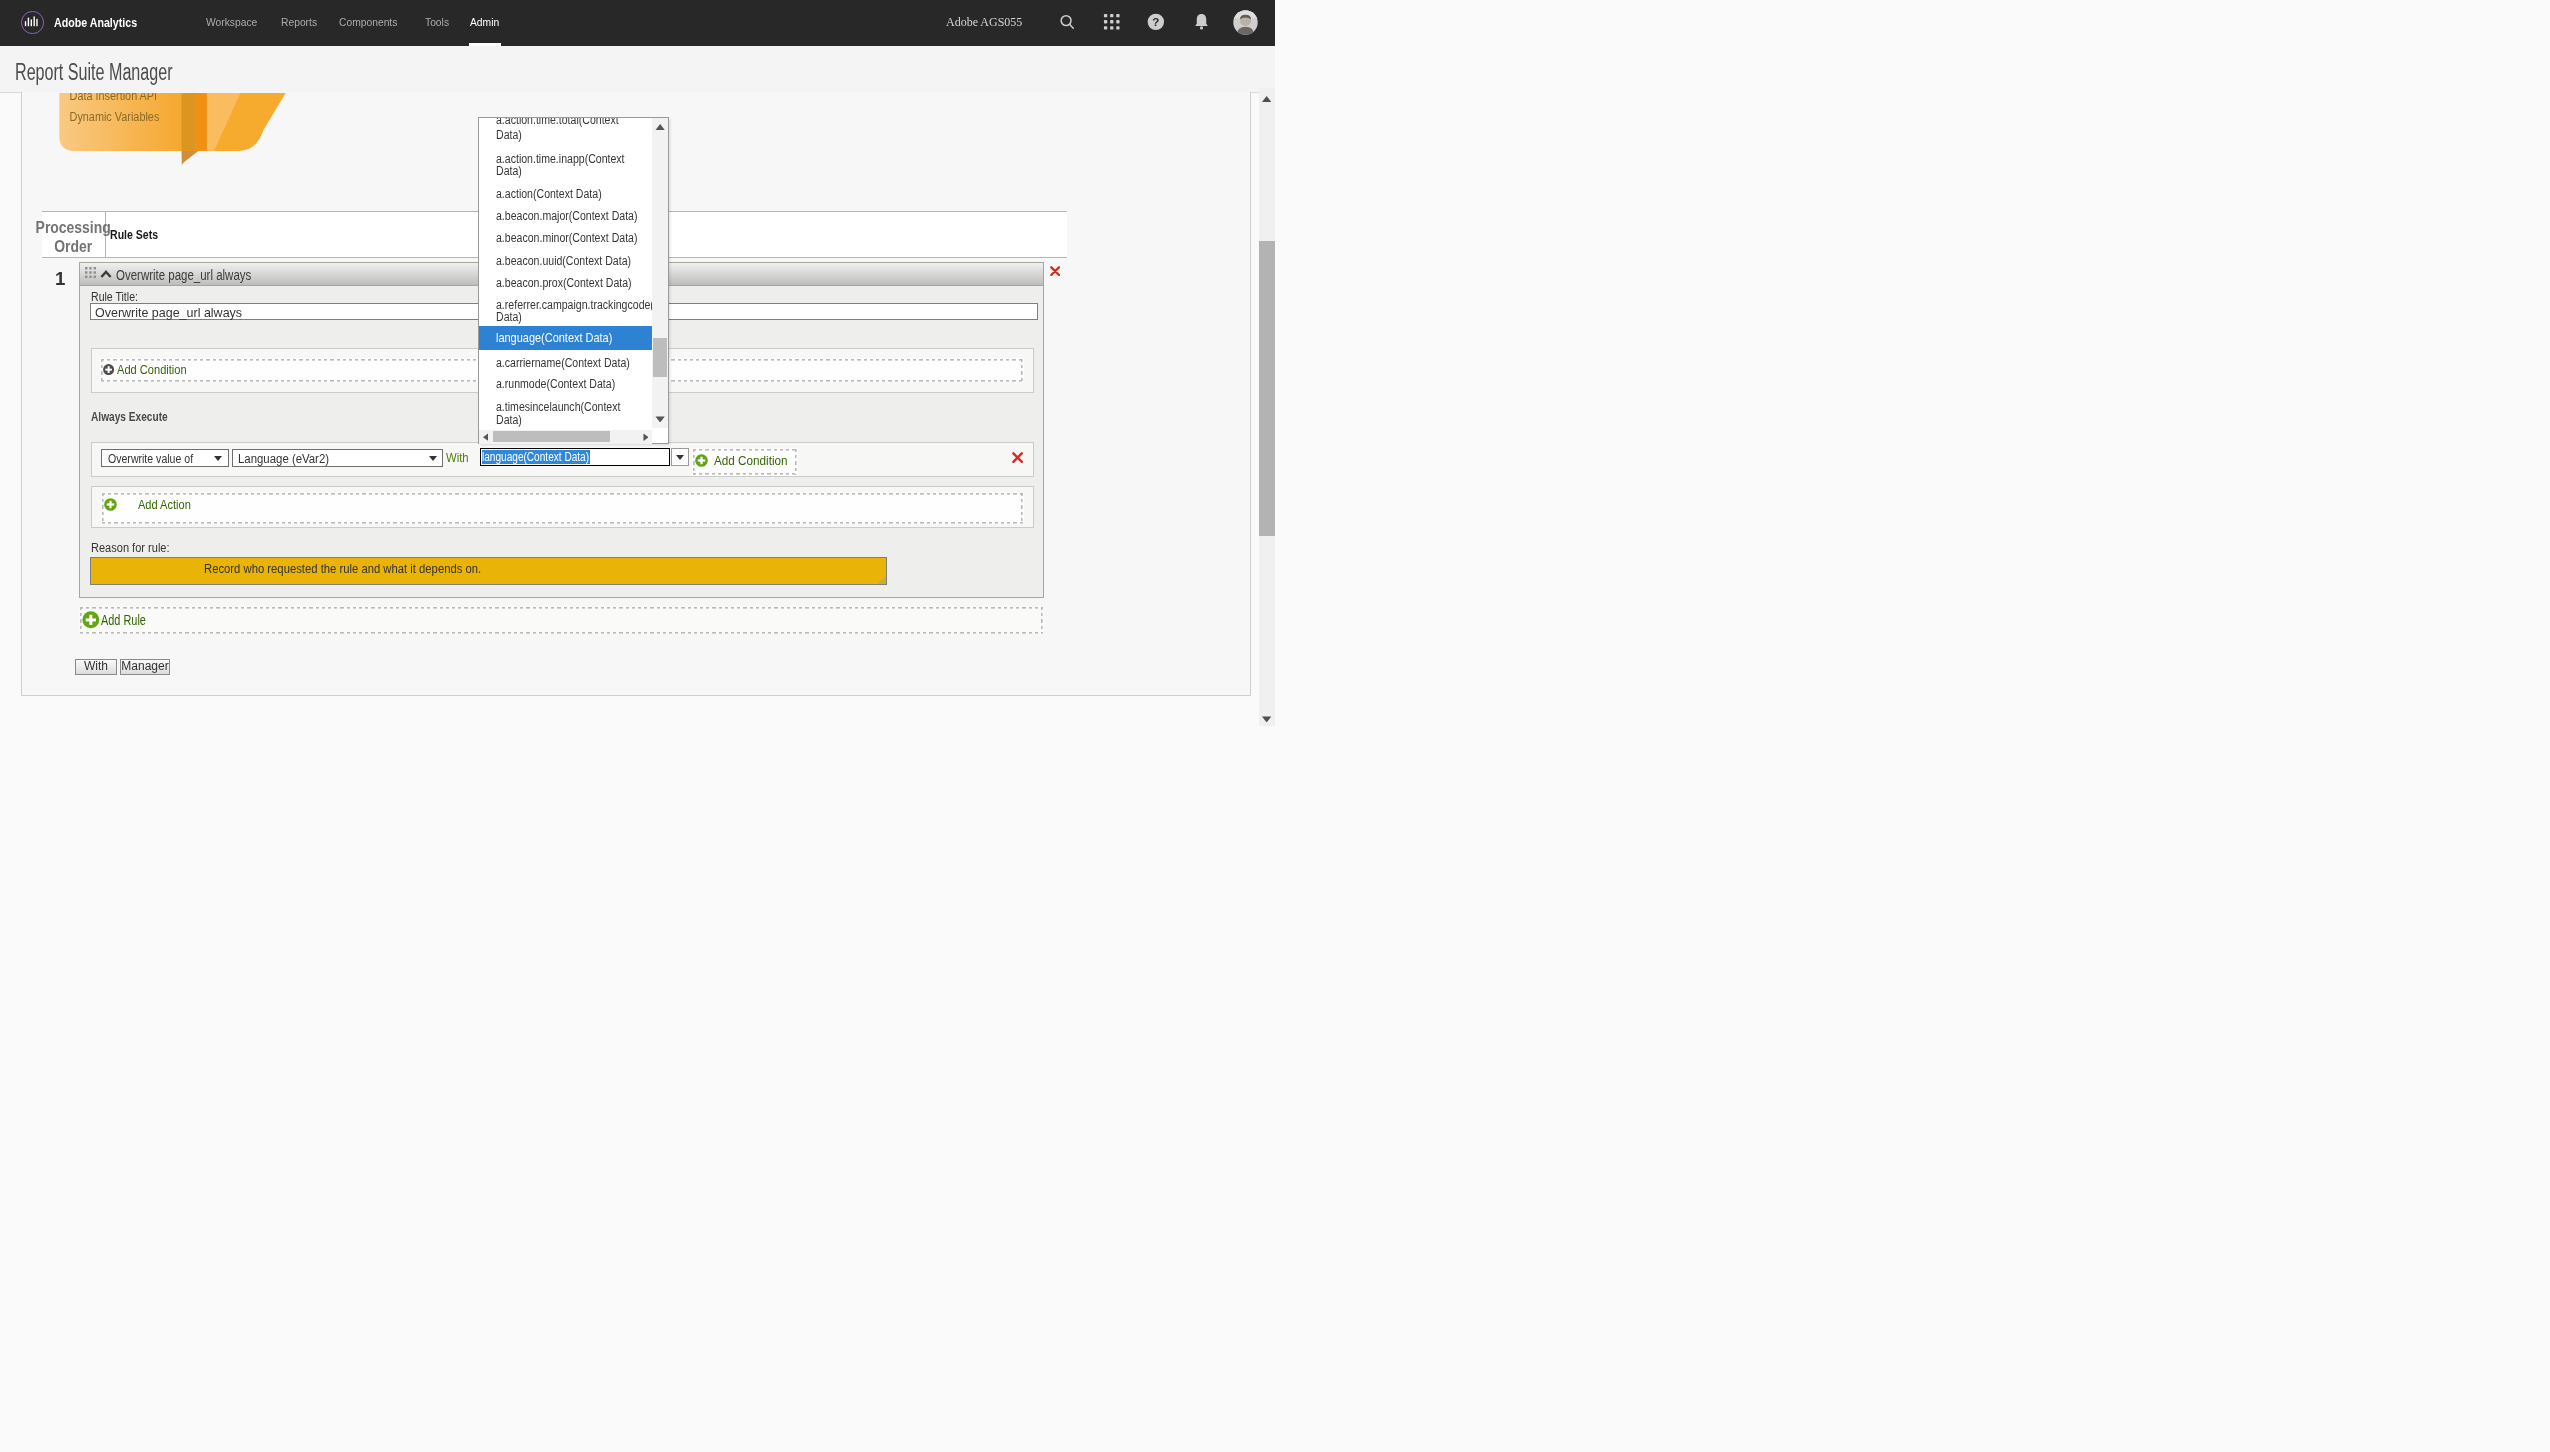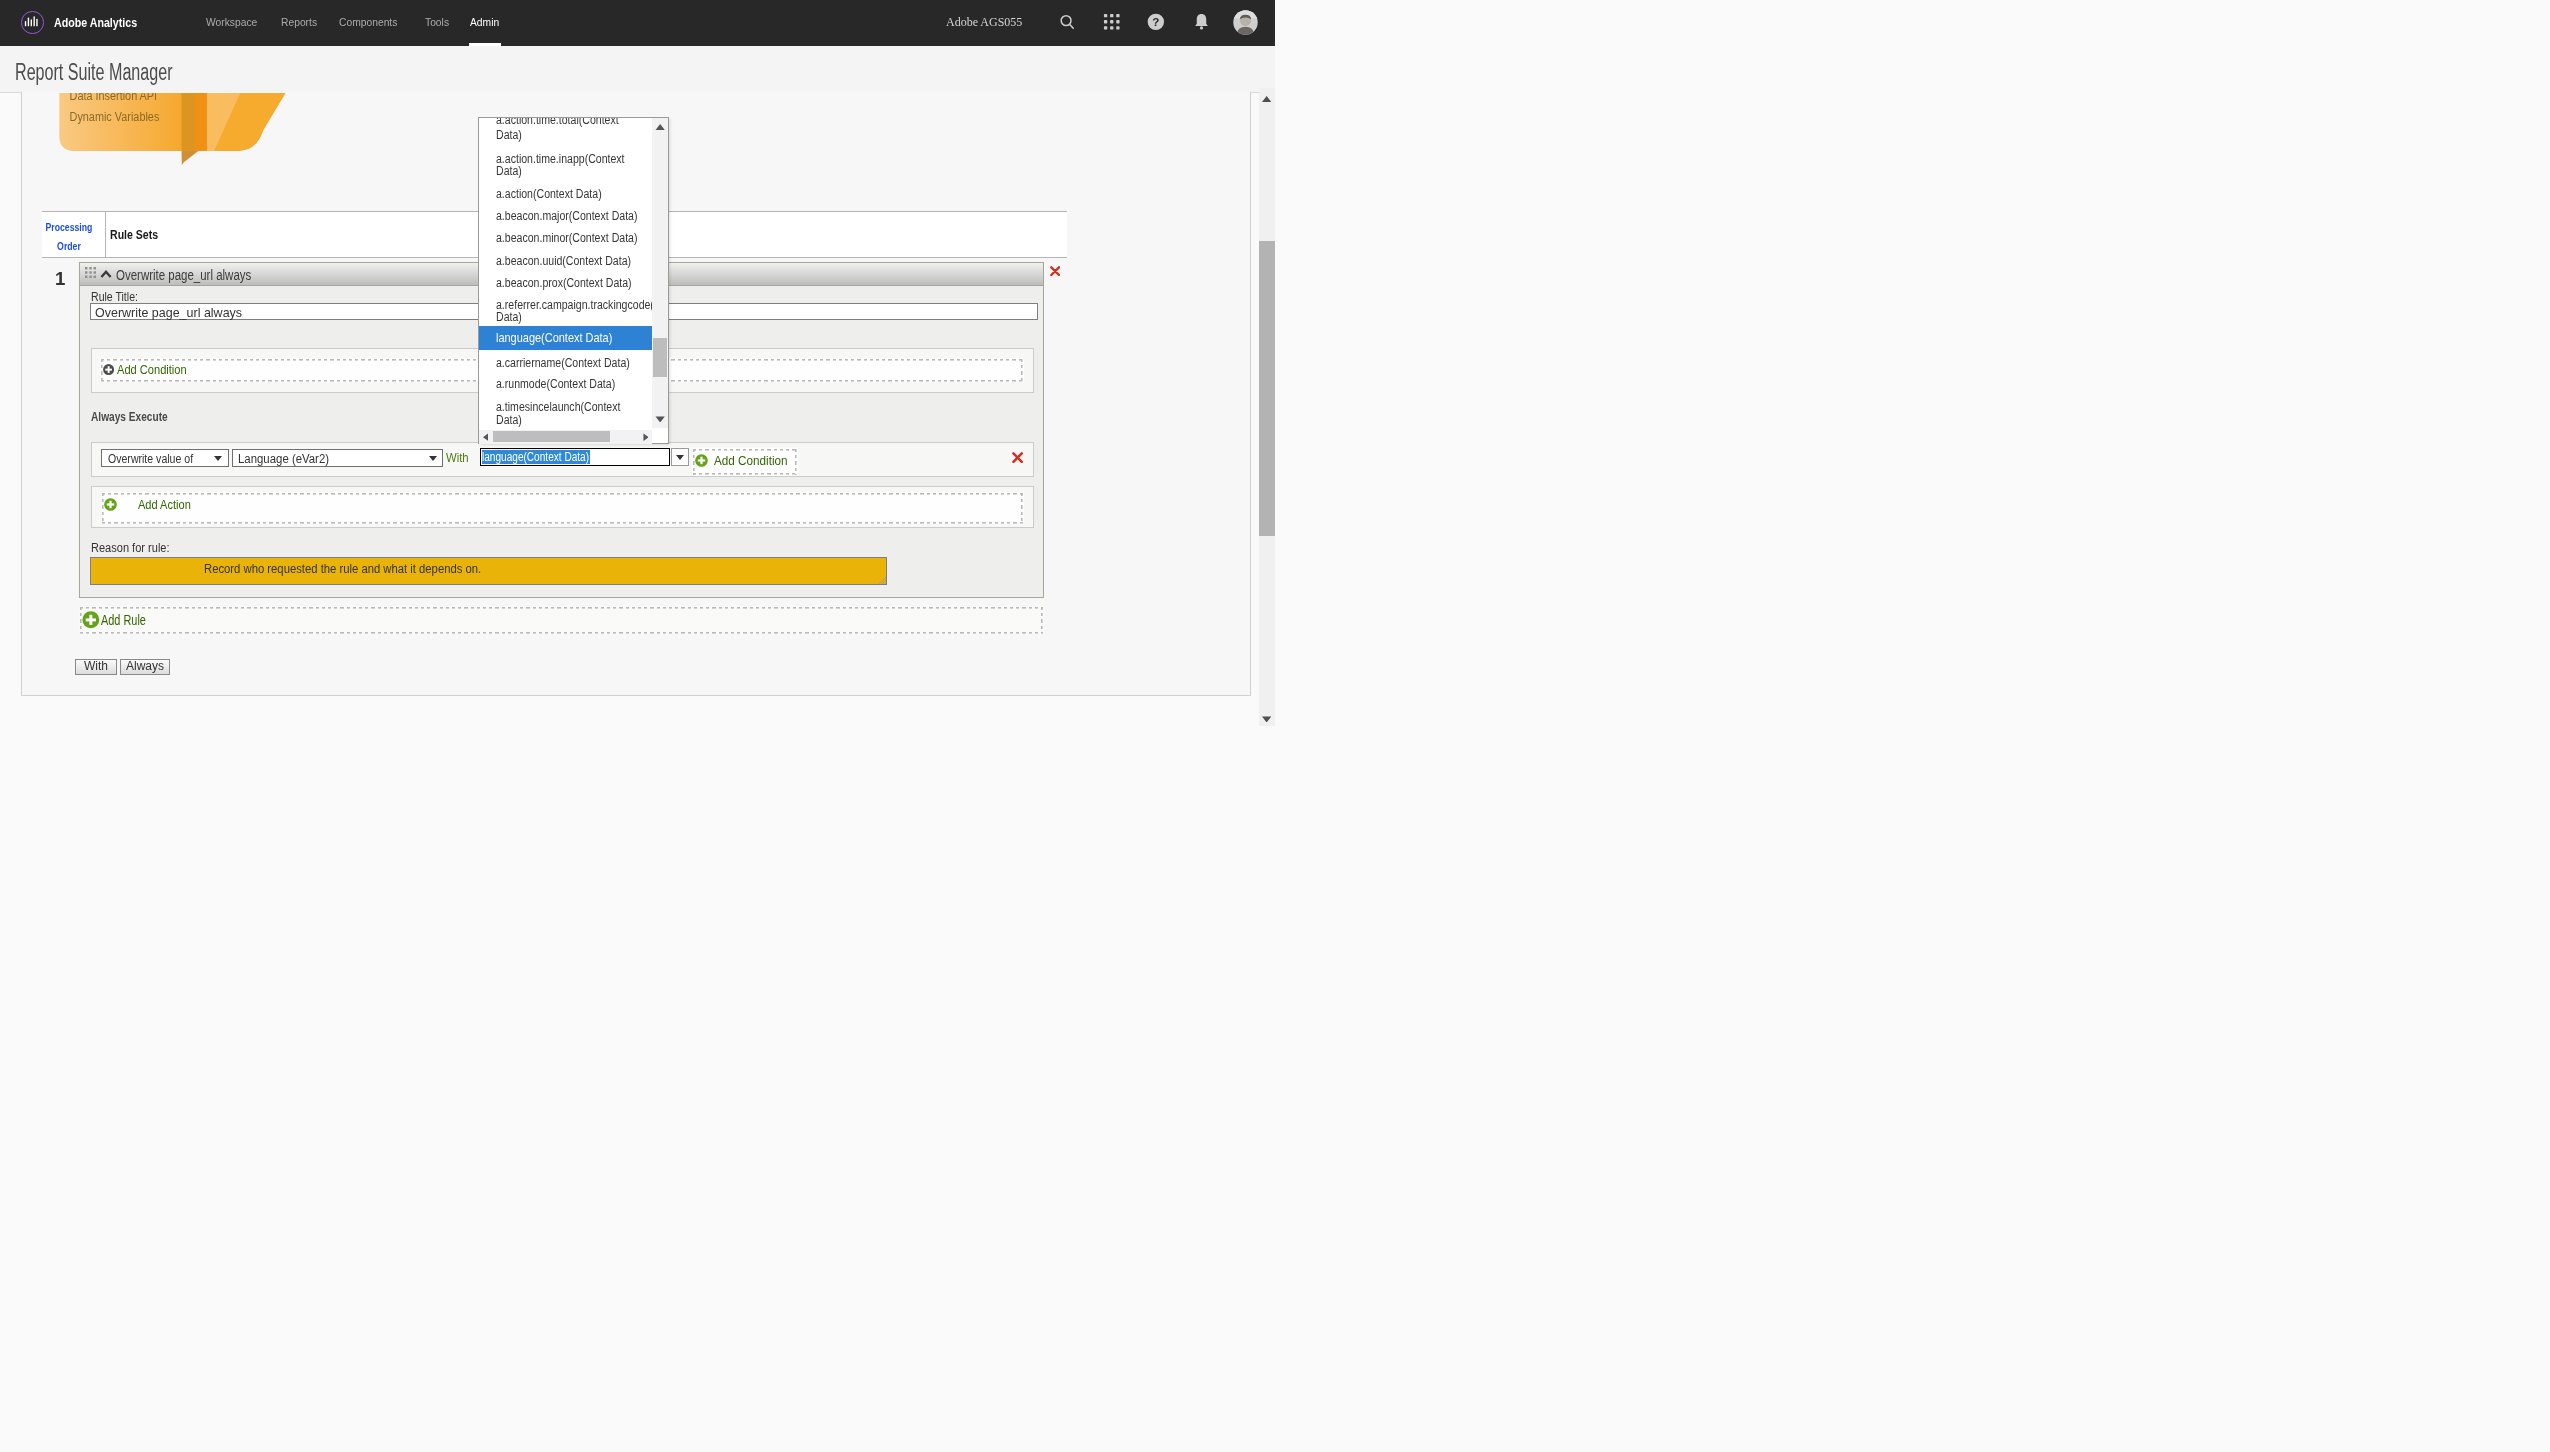--- a/index.html
+++ b/index.html
@@ -20,21 +20,21 @@
 
 
 #band { position:absolute; left:0; top:46px; width:1275px; height:47px; background:#f4f4f4; border-bottom:0.9px solid #d9d9d9; }
 #rsm { position:absolute; left:15px; top:60px; font-size:23px; color:#4c4c4c; line-height:24px; }
 
 
 #panel { position:absolute; left:21px; top:92px; width:1230px; height:604px; background:#f7f7f7; border-left:0.9px solid #cfcfcf; border-right:0.9px solid #cfcfcf; border-bottom:0.9px solid #cfcfcf; }
 
 
 #thead { position:absolute; left:42px; top:211px; width:1025px; height:47px; background:#fff; border-top:0.9px solid #b5b5b5; border-bottom:0.9px solid #b5b5b5; }
-#th1 { position:absolute; left:0; top:0; width:64px; height:100%; border-right:0.9px solid #b5b5b5; display:flex; align-items:center; text-align:center; font-weight:bold; font-size:10px; color:#1d4ed8; line-height:19px; padding-top:4.2px; }
+#th1 { position:absolute; left:0; top:0; width:64px; height:100%; border-right:0.9px solid #b5b5b5; display:flex; align-items:center; justify-content:center; text-align:center; font-weight:bold; font-size:16px; color:#737373; line-height:19px; padding-top:4.2px; }
 #th2 { position:absolute; left:68px; top:0; height:100%; display:flex; align-items:center; font-weight:bold; font-size:12px; color:#1a1a1a; }
 
 
 #rulenum { position:absolute; left:55px; top:268px; font-size:18.6px; font-weight:bold; color:#333; }
 #rulebox { position:absolute; left:79px; top:262px; width:965px; height:336px; border:0.9px solid #a6a699; background:#eeeeec; }
 #rulehead { position:absolute; left:0; top:0; width:100%; height:23px; background:linear-gradient(#f0f0ee, #bdbdbb); border-bottom:0.9px solid #a6a699; }
 #ruletitletext { position:absolute; left:36px; top:4.2px; font-size:14px; color:#3c3c3c; }
 
 #lbl-ruletitle { position:absolute; left:11.2px; top:26.6px; font-size:12px; color:#333; }
 #inp-ruletitle { position:absolute; left:9.8px; top:40px; width:948px; height:17px; background:#fff; border:0.9px solid #7e7e7e; }
@@ -291,21 +291,21 @@
 <div id="addrulebox" class="dashbox">
   <svg style="position:absolute;left:1.9px;top:4.2px;" width="17.7" height="17.7" viewBox="0 0 19 19">
     <circle cx="9.5" cy="9.5" r="9.1" fill="#62a414"></circle>
     <rect x="4" y="8" width="11" height="3.2" fill="#fff"></rect>
     <rect x="7.9" y="4" width="3.2" height="11" fill="#fff"></rect>
   </svg>
   <span class="greenlink" style="left:21.4px;top:4.7px;font-size:14px;"><span class="sx" style="transform:scaleX(.78);">Add Rule</span></span>
 </div>
 
 <div class="btn" id="btn-save">With</div>
-<div class="btn" id="btn-cancel">Always</div>
+<div class="btn" id="btn-cancel">Manager</div>
 
 <div id="sb">
   <div id="sb-thumb"></div>
   <svg style="position:absolute;left:3.3px;top:8.4px;" width="9.3" height="6.5" viewBox="0 0 10 7">
       <path d="M0 6.5 L5 0 L10 6.5 Z" fill="#4f4f4f"></path>
     </svg>
   <svg style="position:absolute;left:3.3px;bottom:4.7px;" width="9.3" height="6.5" viewBox="0 0 10 7">
       <path d="M0 0.5 L5 7 L10 0.5 Z" fill="#4f4f4f"></path>
     </svg>
 </div>

